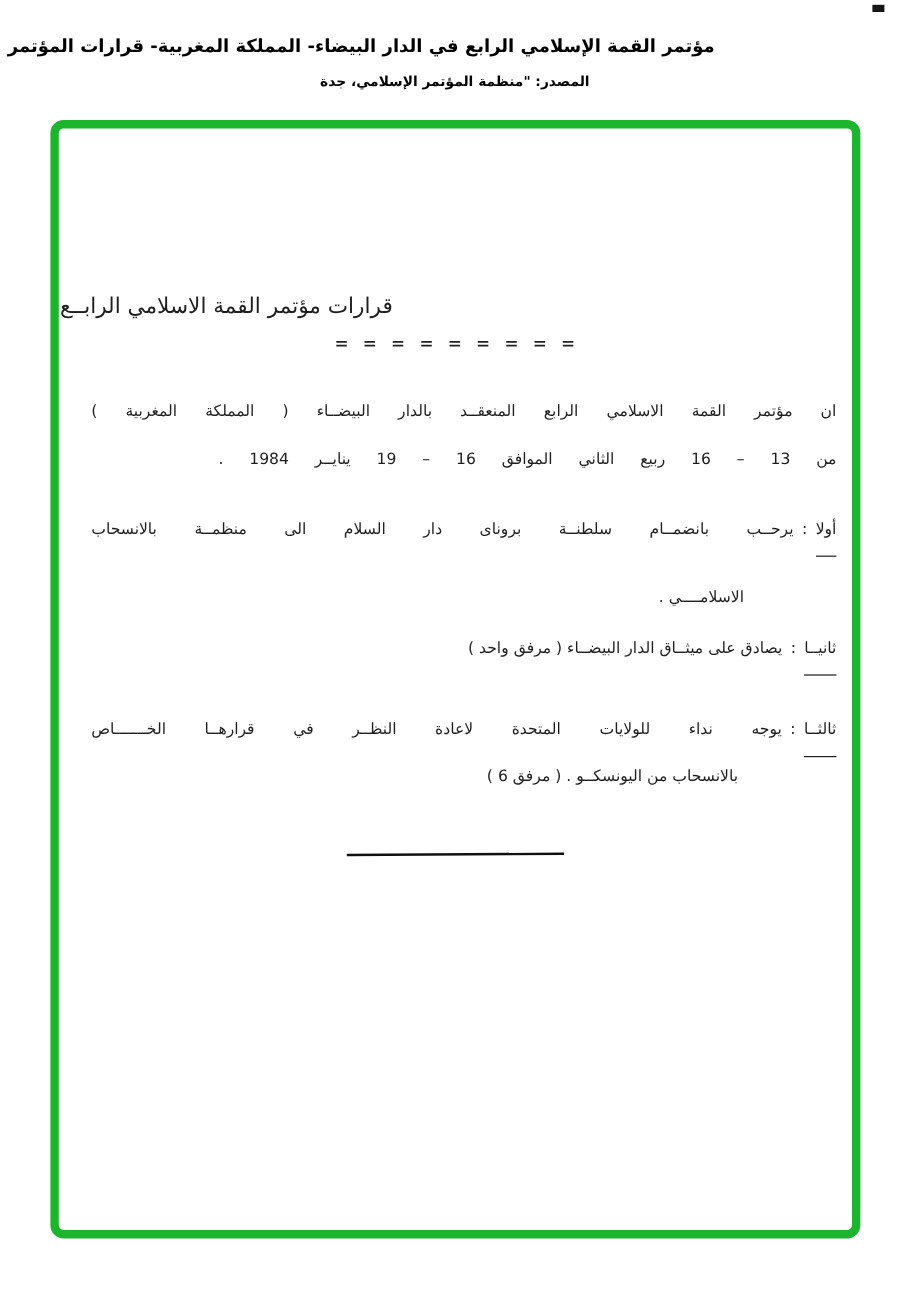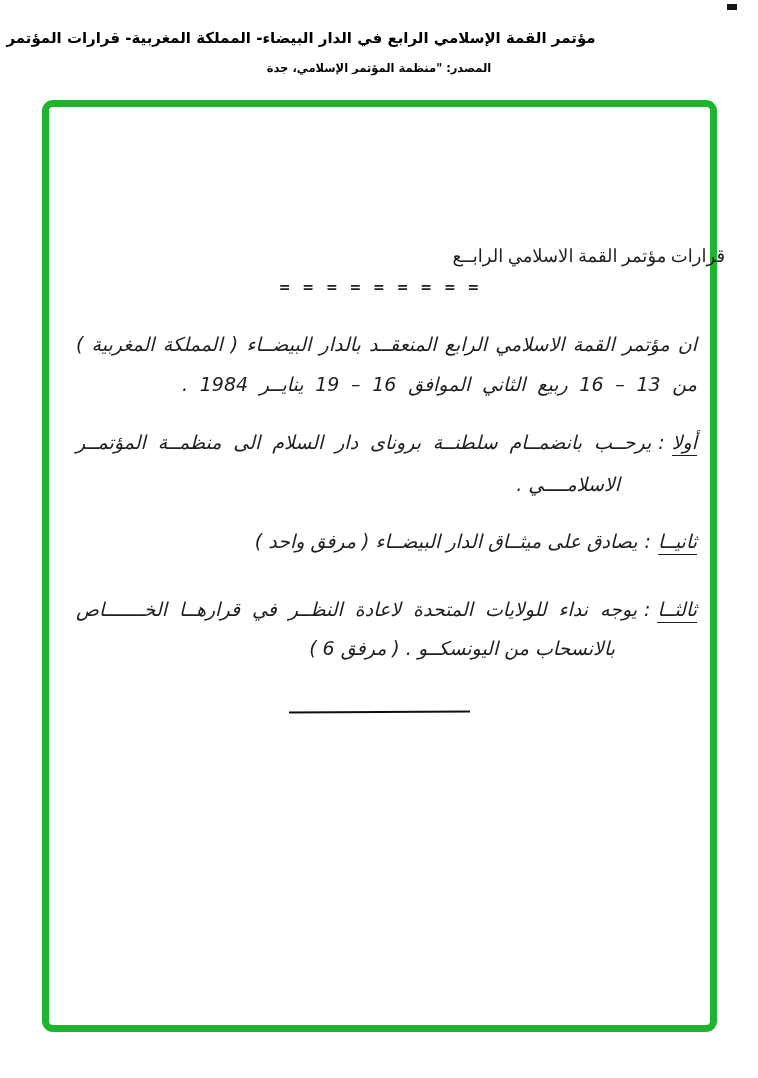--- a/index.html
+++ b/index.html
@@ -36,57 +36,56 @@
   
   .frame {
     top: 100px; left: 42px;
     width: 661px; height: 918px;           
     border: 7px solid #1db42e;
     border-radius: 11px;
     background: transparent;
   }
 
   
-  .row { font-size: 19px; line-height: 26px; direction: rtl; white-space: nowrap; font-style: italic; }
+  .row { font-size: 13px; line-height: 26px; direction: rtl; white-space: nowrap; }
 
   .doc-title {
     top: 241px; left: 42px; width: 675px;
-    text-align: right; padding-left: 0;
+    text-align: left; padding-left: 0;
     font-size: 18px; line-height: 30px;
     direction: rtl;
     transform: translateX(8px);
     letter-spacing: 0.5px;
     white-space: nowrap;
-    font-family: Liberation Serif, serif;
   }
   .doc-title-rule {
     top: 279px; left: 42px; width: 675px;
     text-align: center;
     font-size: 14px; font-weight: bold; letter-spacing: 1px; word-spacing: 5px;
     color: #222;
   }
 
   .stretch {
     text-align: justify;
     text-align-last: justify;
     white-space: normal;
   }
 
   .intro1 { top: 331px; left: 76px;  right: 61px; }
   .intro2 { top: 371px; left: 182px; right: 61px; }
 
   .s1l1 { top: 429px; left: 76px; right: 61px; }
-  .s1l2 { top: 471px; right: 138px; }
+  .s1l2 { top: 486px; right: 138px; }
   .s2l1 { top: 528px; right: 61px; }
   .s3l1 { top: 596px; left: 76px; right: 61px; }
   .s3l2 { top: 635px; right: 143px; }
 
   .sect-label {
     border-bottom: 1.6px solid #1e1e1e;
-    padding-bottom: 2px;
+    padding-bottom: 14px;
   }
   .sect-colon { margin: 0 7px; }
 
   .closing-divider {
     top: 711px; left: 289px; width: 181px; height: 0;
     border-top: 2px solid #101010;
     transform: rotate(-0.35deg);
   }
 </style>
 </head>
@@ -101,21 +100,21 @@
 
   <div class="abs frame" style="border-color: rgb(29, 180, 46);"></div>
 
   <div class="abs doc-title">قرارات مؤتمر القمة الاسلامي الرابــع</div>
   <div class="abs doc-title-rule">= = = = = = = = =</div>
 
   <div class="abs row stretch intro1">ان مؤتمر القمة الاسلامي الرابع المنعقــد بالدار البيضــاء ( المملكة المغربية )</div>
   <div class="abs row stretch intro2">من 13 – 16 ربيع الثاني الموافق 16 – 19 ينايــر 1984 .</div>
 
   <div class="abs row stretch s1l1">
-    <span class="sect-label">أولا</span><span class="sect-colon">:</span><span>يرحــب بانضمــام سلطنــة بروناى دار السلام الى منظمــة المؤتمــر</span>
+    <span class="sect-label">أولا</span><span class="sect-colon">:</span><span>يرحــب بانضمــام سلطنــة بروناى دار السلام الى منظمــة بالانسحاب</span>
   </div>
   <div class="abs row s1l2">الاسلامــــي .</div>
 
   <div class="abs row stretch s3l1">
     <span class="sect-label">ثالثــا</span><span class="sect-colon">:</span><span>يوجه نداء للولايات المتحدة لاعادة النظــر في قرارهــا الخـــــــاص</span>
   </div>
 
   <div class="abs row s2l1">
     <span class="sect-label">ثانيــا</span><span class="sect-colon">:</span><span>يصادق على ميثــاق الدار البيضــاء ( مرفق واحد )</span>
   </div>

